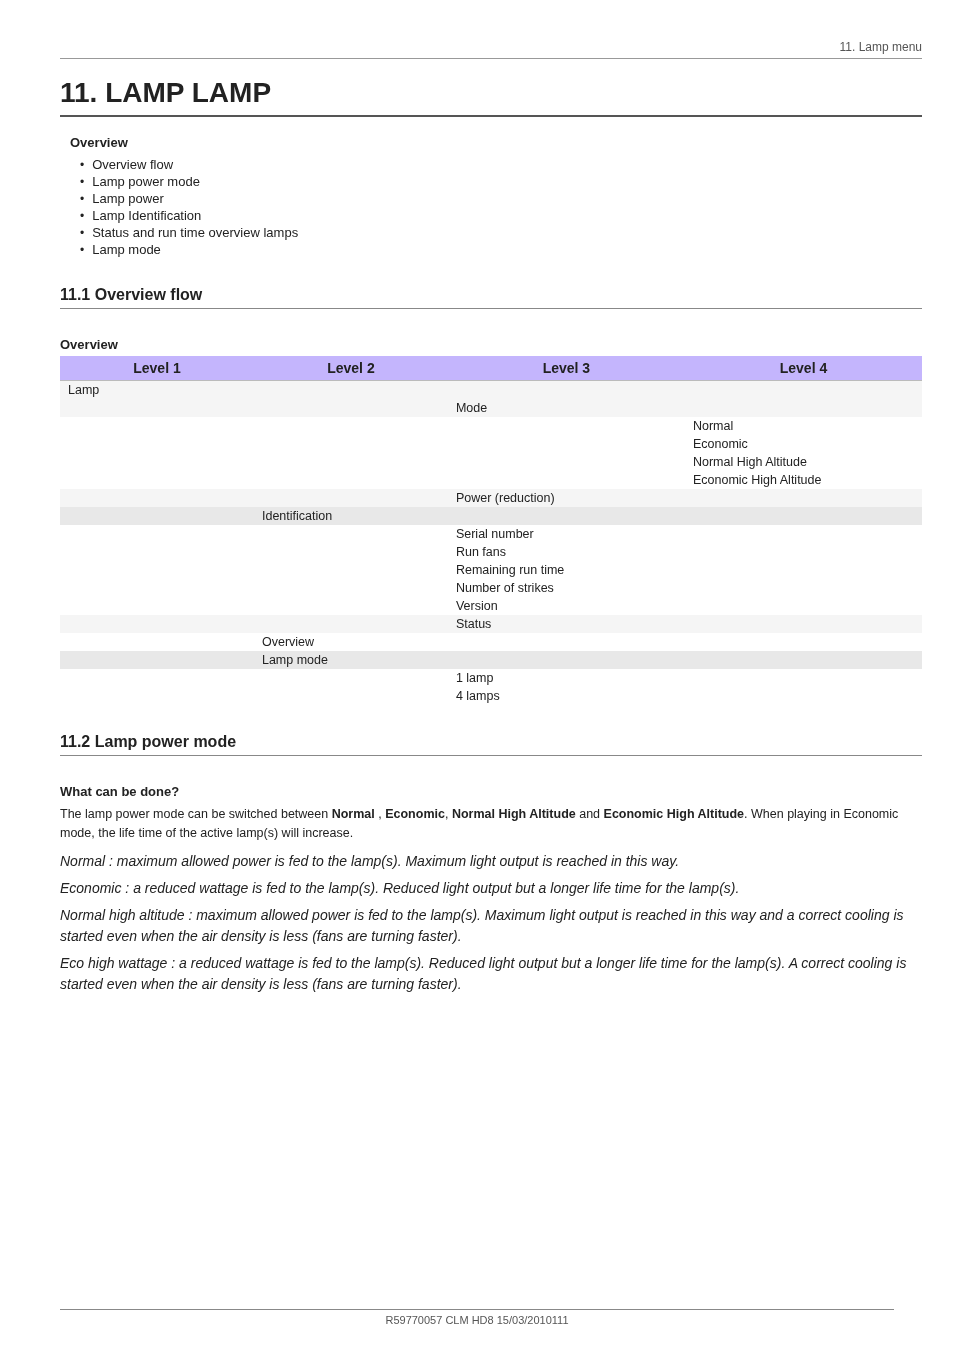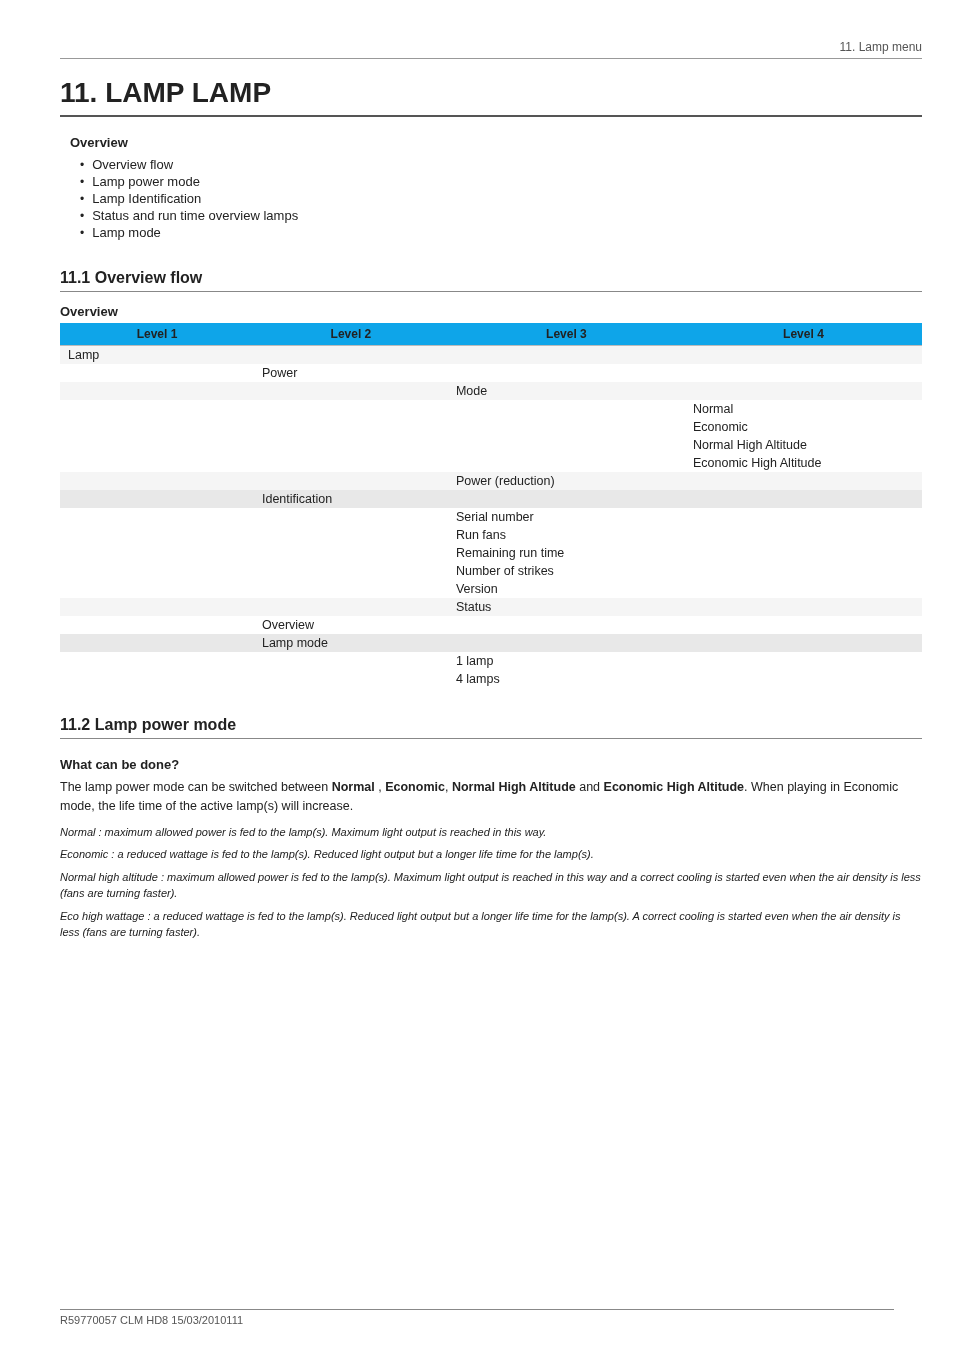--- a/index.html
+++ b/index.html
@@ -54,36 +54,36 @@
     .section-overview ul li::before {
       content: "•";
       margin-right: 8px;
       font-size: 12px;
     }
     .section-heading {
       font-size: 16px;
       font-weight: bold;
       border-bottom: 1.5px solid #888;
       padding-bottom: 4px;
-      margin-bottom: 12px;
+      margin-bottom: 28px;
       margin-top: 28px;
     }
     
     .overview-table {
       width: 100%;
       border-collapse: collapse;
       font-size: 12.5px;
       margin-bottom: 24px;
     }
     .overview-table .col-header {
       font-weight: bold;
-      font-size: 12px;
+      font-size: 14px;
       padding: 4px 8px;
       border-bottom: 1px solid #bbb;
-      background: #0ea5e9;
+      background: #c4b5fd;
     }
     .overview-table td {
       padding: 2px 8px;
       vertical-align: top;
     }
     .row-light {
       background: #f5f5f5;
     }
     .row-white {
       background: #fff;
@@ -101,33 +101,33 @@
       margin-bottom: 6px;
     }
     .body-text {
       font-size: 12.5px;
       color: #222;
       margin-bottom: 8px;
       line-height: 1.5;
     }
     .italic-text {
       font-style: italic;
-      font-size: 11px;
+      font-size: 14px;
       margin-bottom: 6px;
       line-height: 1.5;
     }
     .footer-bar {
       position: absolute;
       bottom: 24px;
       left: 60px;
       right: 60px;
       border-top: 1px solid #888;
       padding-top: 4px;
       display: flex;
-      justify-content: flex-start;
+      justify-content: center;
       font-size: 11px;
       color: #555;
     }
   </style>
 </head>
 <body>
 
 <div class="page">
 
   <div class="top-header">
@@ -137,20 +137,21 @@
   <div class="chapter-title">
     <span>11.</span>
     <span>LAMP LAMP</span>
   </div>
 
   <div class="section-overview">
     <div class="overview-heading">Overview</div>
     <ul>
       <li>Overview flow</li>
       <li>Lamp power mode</li>
+      <li>Lamp power</li>
       <li>Lamp Identification</li>
       <li>Status and run time overview lamps</li>
       <li>Lamp mode</li>
     </ul>
   </div>
 
   <div class="section-heading">11.1  Overview flow</div>
 
   <div>
     <div style="font-weight:bold; font-size:13px; margin-bottom:4px;">Overview</div>
@@ -169,26 +170,20 @@
           <th class="col-header">Level 4</th>
         </tr>
       </thead>
       <tbody id="table-body">
       <tr class="row-light">
             <td>Lamp</td>
             <td></td>
             <td></td>
             <td></td>
           </tr>
-          <tr class="row-white">
-            <td></td>
-            <td>Power</td>
-            <td></td>
-            <td></td>
-          </tr>
           <tr class="row-light">
             <td></td>
             <td></td>
             <td>Mode</td>
             <td></td>
           </tr>
           <tr class="row-white">
             <td></td>
             <td></td>
             <td></td>

